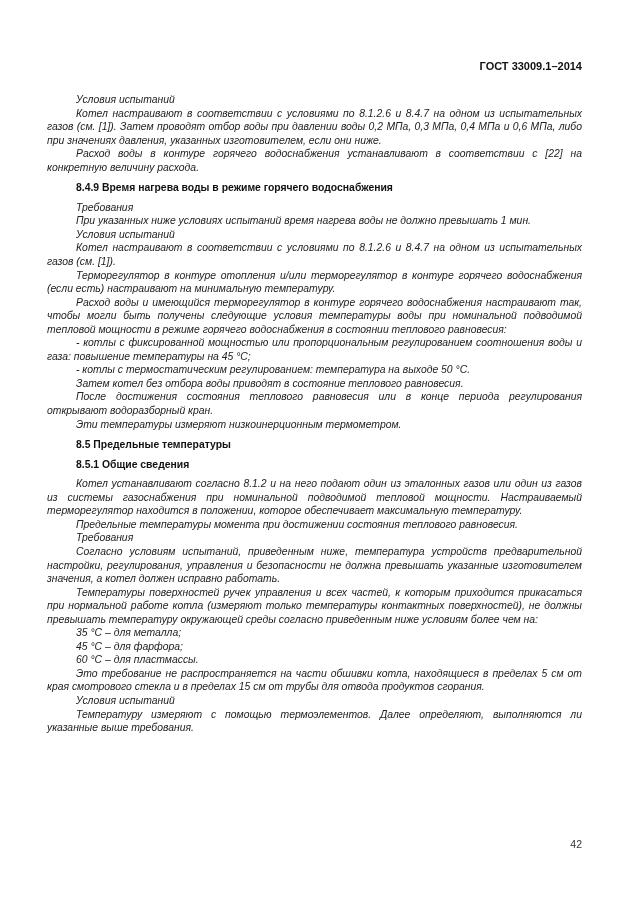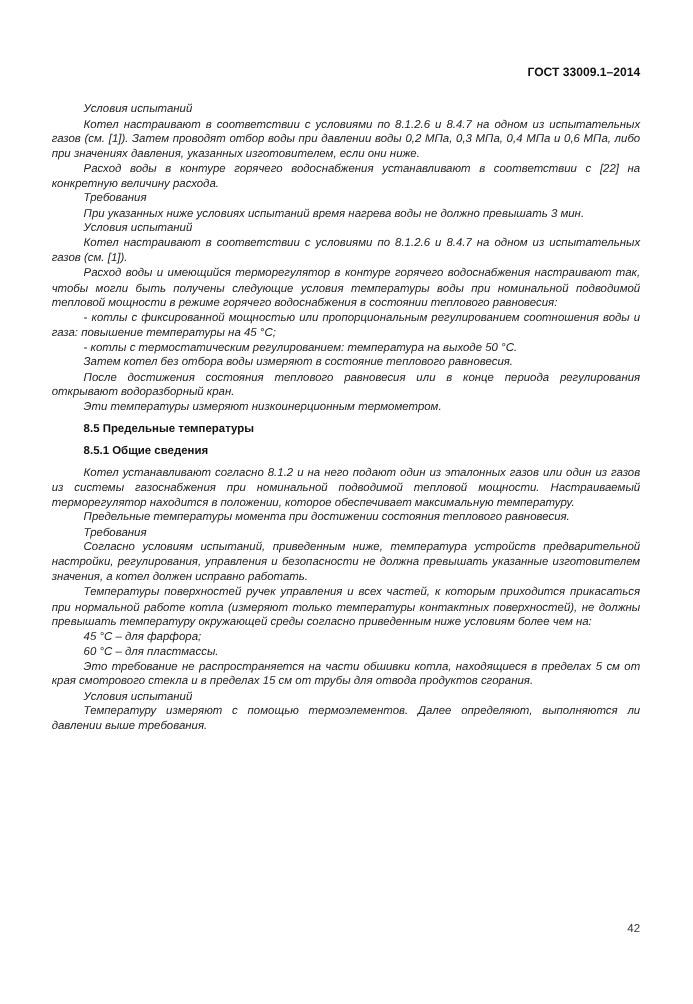--- a/index.html
+++ b/index.html
@@ -15,37 +15,40 @@
 </style>
 </head>
 <body>
 
 <div class="header">ГОСТ 33009.1–2014</div>
 
 <div class="content">
   <p class="p">Условия испытаний</p>
   <p class="p">Котел настраивают в соответствии с условиями по 8.1.2.6 и 8.4.7 на одном из испытательных газов (см. [1]). Затем проводят отбор воды при давлении воды 0,2 МПа, 0,3 МПа, 0,4 МПа и 0,6 МПа, либо при значениях давления, указанных изготовителем, если они ниже.</p>
   <p class="p">Расход воды в контуре горячего водоснабжения устанавливают в соответствии с [22] на конкретную величину расхода.</p>
+  <p class="h sec">8.4.9 Время нагрева воды в режиме горячего водоснабжения</p>
   <p class="p">Требования</p>
-  <p class="p">При указанных ниже условиях испытаний время нагрева воды не должно превышать 3 мин.</p>
+  <p class="p">При указанных ниже условиях испытаний время нагрева воды не должно превышать 1 мин.</p>
   <p class="p">Условия испытаний</p>
   <p class="p">Котел настраивают в соответствии с условиями по 8.1.2.6 и 8.4.7 на одном из испытательных газов (см. [1]).</p>
+  <p class="p">Терморегулятор в контуре отопления и/или терморегулятор в контуре горячего водоснабжения (если есть) настраивают на минимальную температуру.</p>
   <p class="p">Расход воды и имеющийся терморегулятор в контуре горячего водоснабжения настраивают так, чтобы могли быть получены следующие условия температуры воды при номинальной подводимой тепловой мощности в режиме горячего водоснабжения в состоянии теплового равновесия:</p>
   <p class="p">- котлы с фиксированной мощностью или пропорциональным регулированием соотношения воды и газа: повышение температуры на 45 °С;</p>
   <p class="p">- котлы с термостатическим регулированием: температура на выходе 50 °С.</p>
-  <p class="p">Затем котел без отбора воды измеряют в состояние теплового равновесия.</p>
+  <p class="p">Затем котел без отбора воды приводят в состояние теплового равновесия.</p>
   <p class="p">После достижения состояния теплового равновесия или в конце периода регулирования открывают водоразборный кран.</p>
   <p class="p">Эти температуры измеряют низкоинерционным термометром.</p>
   <p class="h sec">8.5 Предельные температуры</p>
   <p class="h sec" style="margin-top:0">8.5.1 Общие сведения</p>
   <p class="p">Котел устанавливают согласно 8.1.2 и на него подают один из эталонных газов или один из газов из системы газоснабжения при номинальной подводимой тепловой мощности. Настраиваемый терморегулятор находится в положении, которое обеспечивает максимальную температуру.</p>
   <p class="p">Предельные температуры момента при достижении состояния теплового равновесия.</p>
   <p class="p">Требования</p>
   <p class="p">Согласно условиям испытаний, приведенным ниже, температура устройств предварительной настройки, регулирования, управления и безопасности не должна превышать указанные изготовителем значения, а котел должен исправно работать.</p>
   <p class="p">Температуры поверхностей ручек управления и всех частей, к которым приходится прикасаться при нормальной работе котла (измеряют только температуры контактных поверхностей), не должны превышать температуру окружающей среды согласно приведенным ниже условиям более чем на:</p>
+  <p class="p">35 °С – для металла;</p>
   <p class="p">45 °С – для фарфора;</p>
   <p class="p">60 °С – для пластмассы.</p>
   <p class="p">Это требование не распространяется на части обшивки котла, находящиеся в пределах 5 см от края смотрового стекла и в пределах 15 см от трубы для отвода продуктов сгорания.</p>
   <p class="p">Условия испытаний</p>
-  <p class="p">Температуру измеряют с помощью термоэлементов. Далее определяют, выполняются ли давлении выше требования.</p>
+  <p class="p">Температуру измеряют с помощью термоэлементов. Далее определяют, выполняются ли указанные выше требования.</p>
 </div>
 
 <div class="pagenum">42</div>
 
 </body></html>

